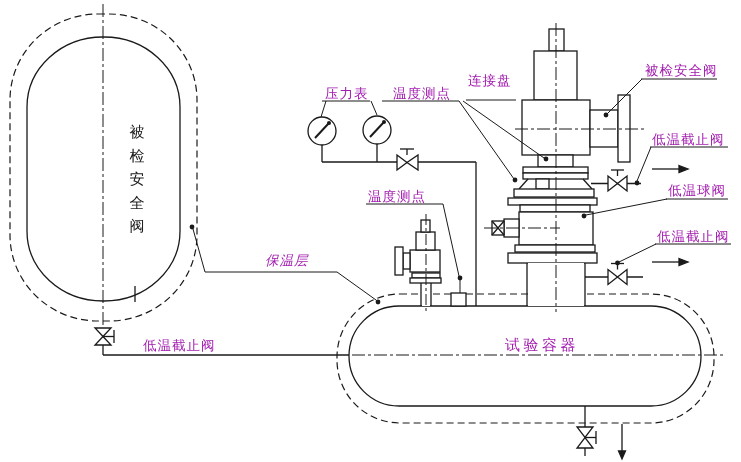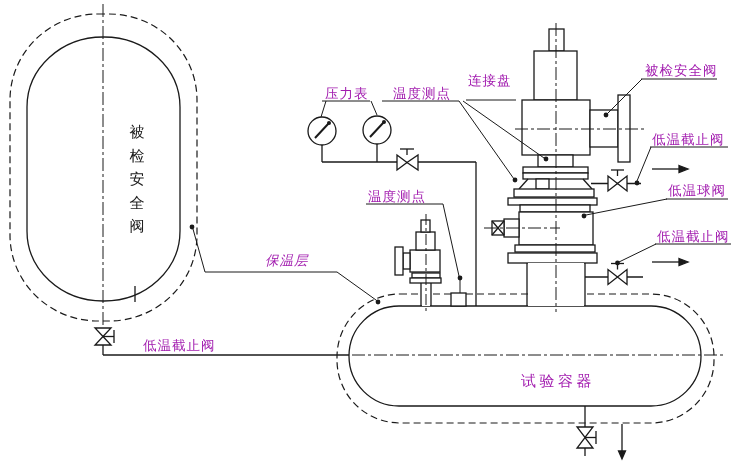--- a/index.html
+++ b/index.html
@@ -244,15 +244,15 @@
 <div class="lbl" style="left:668px;top:185px;font-family:Liberation Mono, monospace;">低温球阀</div>
 
 <div class="lbl" style="left:657px;top:230px;">低温截止阀</div>
 
 <div class="lbl" style="left:265px;top:254px;font-style:italic;">保温层</div>
 
 <div class="lbl" style="left:368px;top:190px;">温度测点</div>
 
 <div class="lbl" style="left:143px;top:339px;">低温截止阀</div>
 
-<div class="lbl lbl-vessel" style="left:521px;top:337px;margin-top:36px;">试验容器</div>
+<div class="lbl lbl-vessel" style="left:505px;top:337px;">试验容器</div>
 
 </div>
 
 </body></html>

